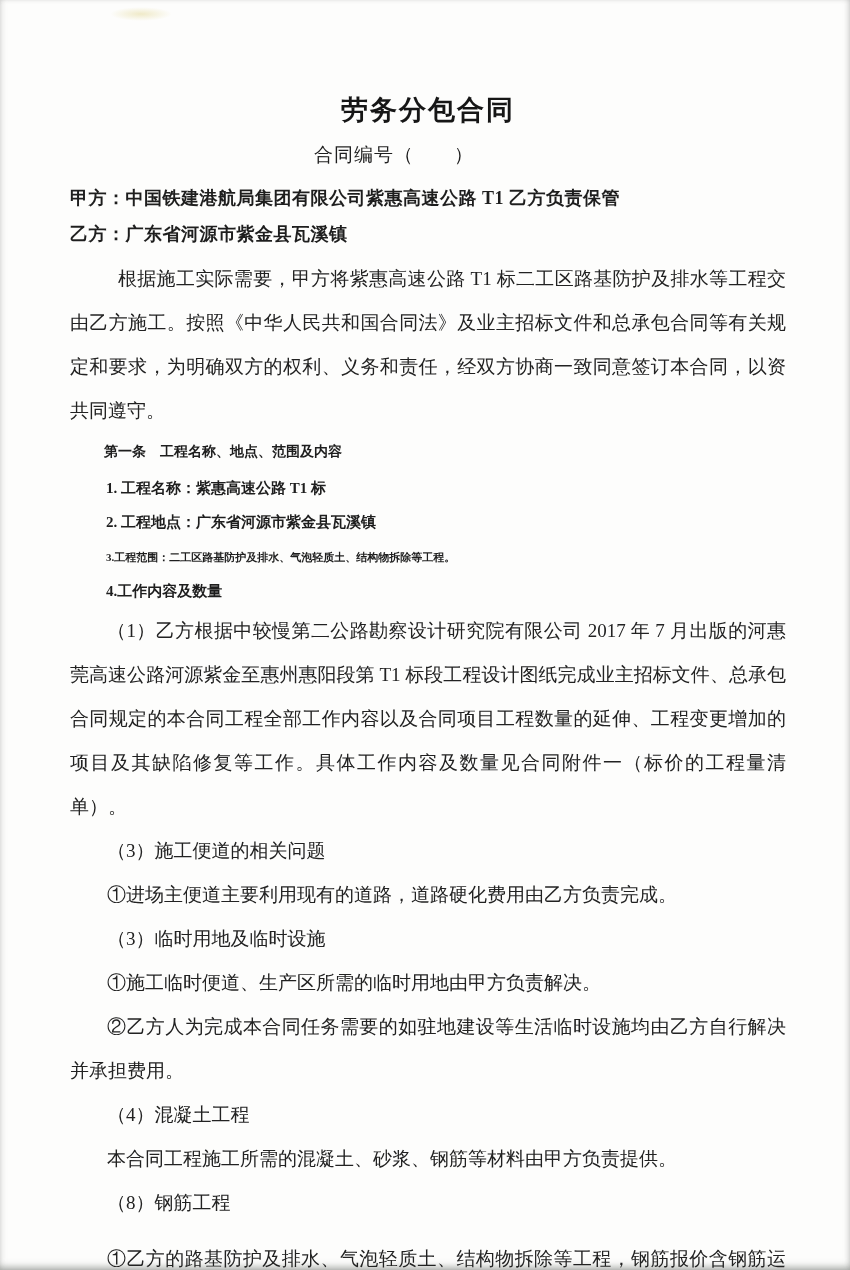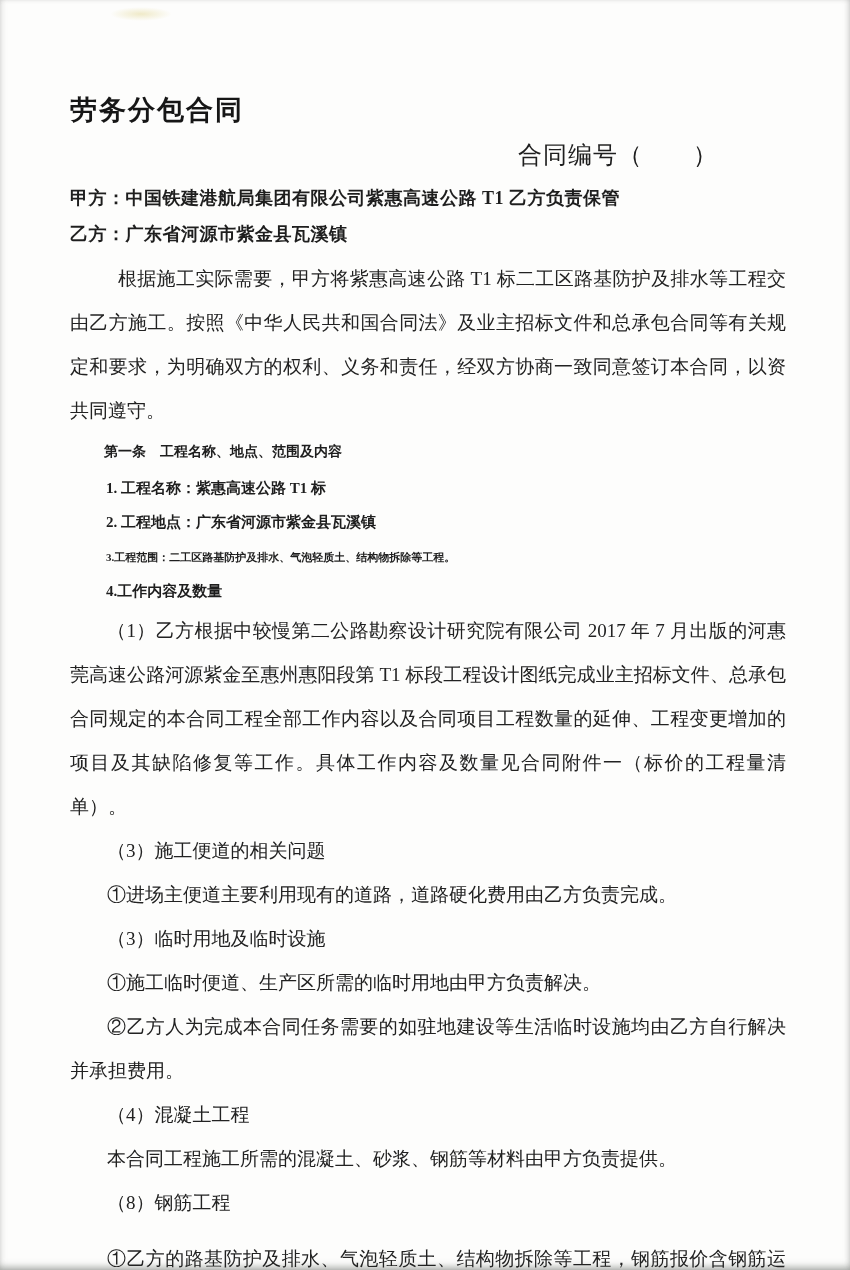--- a/index.html
+++ b/index.html
@@ -32,31 +32,31 @@
     background: radial-gradient(ellipse at center, rgba(228, 218, 158, 0.55), rgba(228, 218, 158, 0) 70%);
     pointer-events: none;
   }
   .content {
     box-sizing: border-box;
     padding: 92px 64px 0 70px;
     color: #1e1e1e;
   }
   .doc-title {
     margin: 0;
-    text-align: left;
+    text-align: center;
     font-size: 27px;
     font-weight: 700;
     letter-spacing: 2px;
     line-height: 36px;
     color: #161616;
   }
   .contract-no {
     margin: 14px 68px 0 0;
-    text-align: right;
-    font-size: 24px;
+    text-align: center;
+    font-size: 19px;
     line-height: 26px;
     letter-spacing: 1px;
   }
   .party-line {
     margin: 0;
     font-size: 18px;
     font-weight: 600;
     line-height: 27px;
     letter-spacing: 0.5px;
   }

